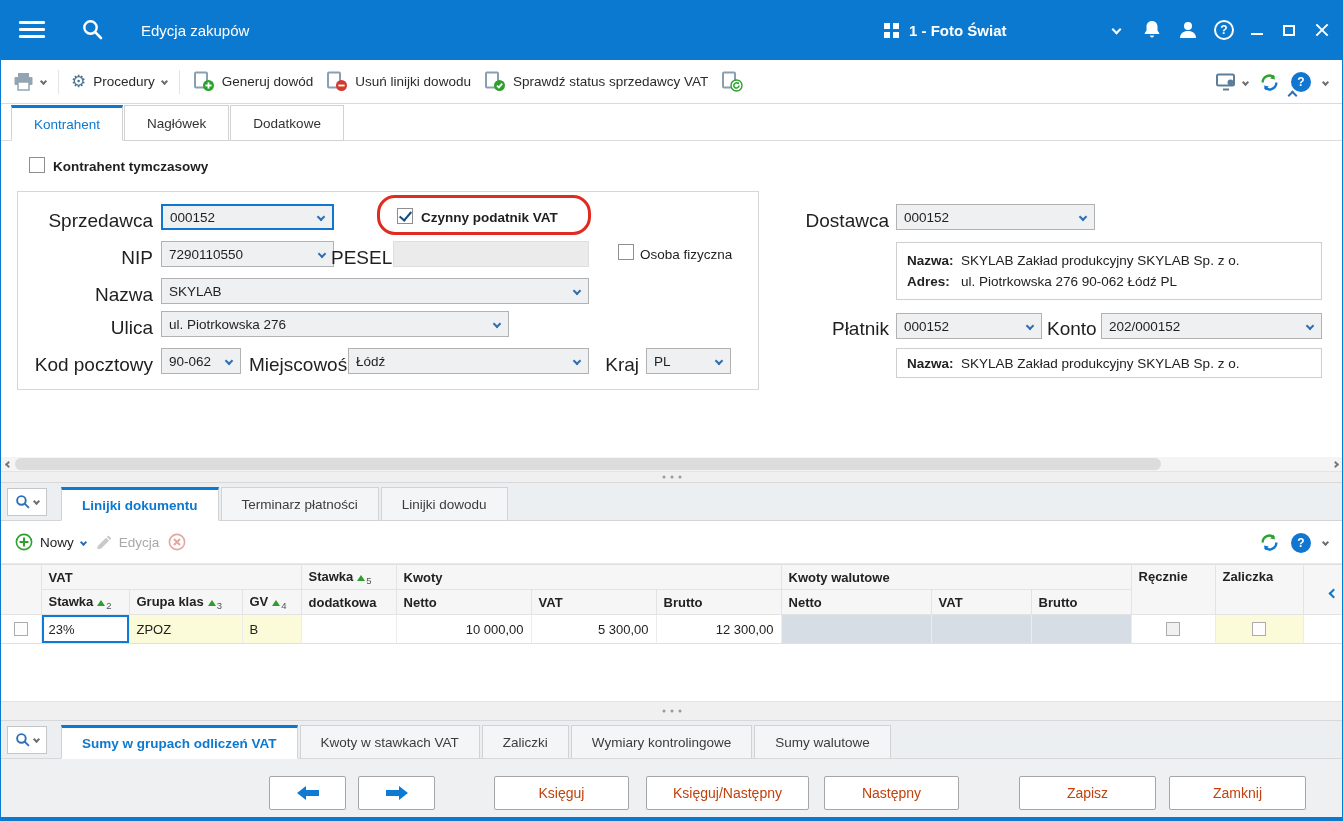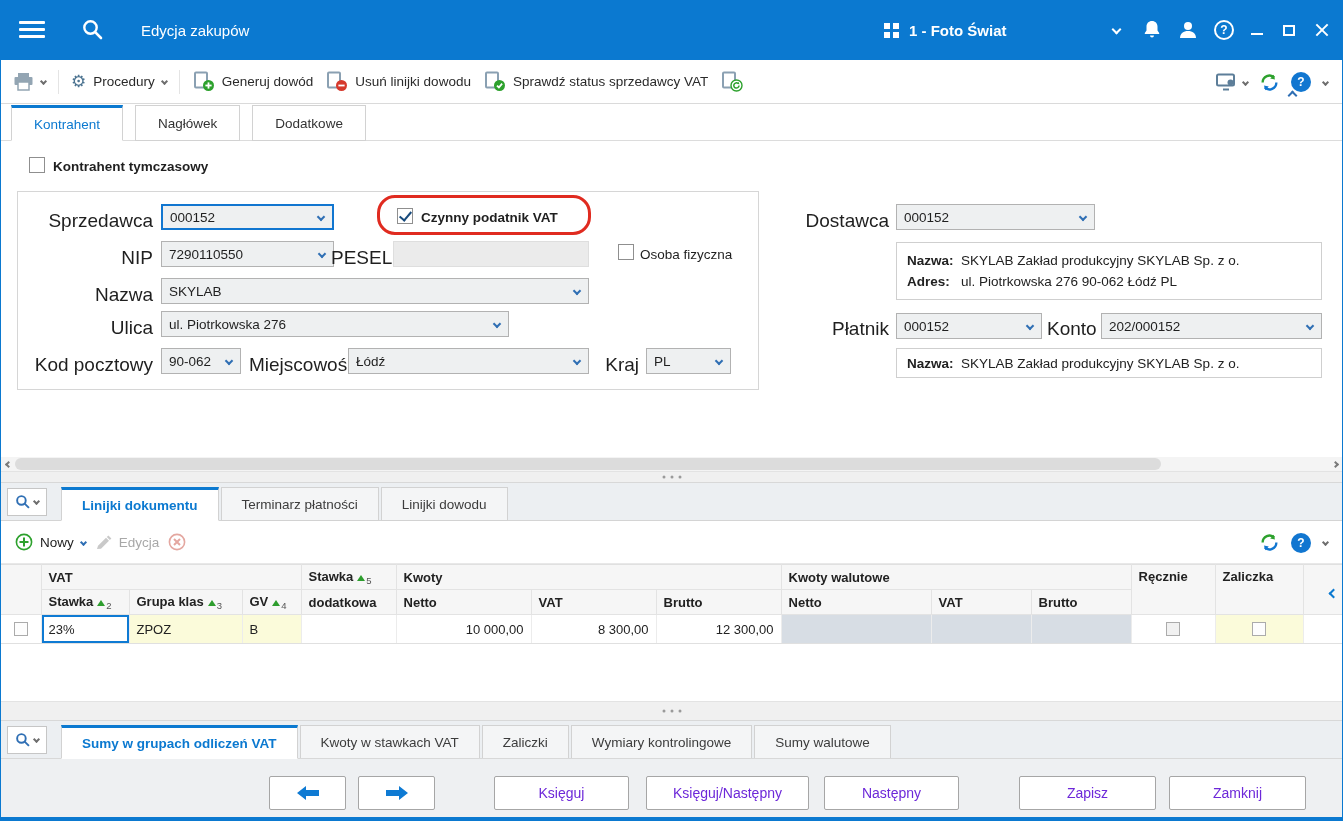--- a/index.html
+++ b/index.html
@@ -38,21 +38,21 @@
   .gear{font-size:17px;color:#4d7491;line-height:1}
   .tb-right{position:absolute;right:14px;top:60px;height:44px;display:flex;align-items:center;gap:12px}
   .chev-blue{color:#2f6fb4}
   .chev-gray{color:#6e6e6e}
   .collapse{position:absolute;left:1288px;top:92px;color:#2f6fb4;cursor:pointer}
 
   
   .toptabs{position:absolute;left:0;top:104px;width:100%;height:37px;background:#fff;border-bottom:1px solid #dcdcdc;
            display:flex;align-items:flex-end;padding-left:10px}
   .ttab{height:36px;margin-bottom:-1px;display:flex;align-items:center;padding:0 22px;font-size:13.5px;color:#333;
-        background:#fff;border:1px solid #d2d2d2;margin-right:12px;cursor:pointer}
+        background:#fff;border:1px solid #d2d2d2;margin-right:1px;cursor:pointer}
   .ttab.active{color:#0b79d0;border-top:3px solid #0b79d0;border-bottom:1px solid #fff;z-index:2}
 
   
   .lbl{position:absolute;font-size:19px;color:#1f1f1f;text-align:right;white-space:nowrap}
   .lbl-l{position:absolute;font-size:13.5px;color:#1f1f1f;white-space:nowrap}
   .bold{font-weight:700}
   .cb{position:absolute;width:16px;height:16px;background:#fff;border:1px solid #8f8f8f;cursor:pointer}
   .cb.checked::after{content:"";position:absolute;left:4px;top:0;width:5px;height:10px;border:solid #174a7c;border-width:0 2px 2px 0;transform:rotate(40deg)}
   .combo{position:absolute;height:26px;background:#eef0f1;border:1px solid #b2b2b2;font-size:13.5px;display:flex;align-items:center;
          padding:0 20px 0 7px;color:#1f1f1f;cursor:pointer;white-space:nowrap;overflow:hidden}
@@ -101,21 +101,21 @@
   .grid .gr{background:#d7dde4}
   .grid td.sel{background:#fff;box-shadow:inset 0 0 0 2px #0e7ad3}
   .sarr{display:inline-block;width:0;height:0;border-left:4px solid transparent;border-right:4px solid transparent;border-bottom:6px solid #2d9d2d;margin:0 1px 0 4px}
   .snum{font-size:9.5px;color:#555;font-weight:400;vertical-align:-3px}
   .gcb{width:14px;height:14px;border:1px solid #ababab;background:#fdfdfd;margin:0 auto;cursor:pointer}
   .gcb.tint{background:#f1f1f1}
   .hdr-scroll-ind{float:right;color:#0b79d0;margin-top:8px}
 
   
   .footer{position:absolute;left:0;top:758px;width:100%;height:59px;background:#eef0f2;border-top:1px solid #d8d8d8}
-  .btn{position:absolute;top:776px;height:34px;background:#fff;border:1px solid #a6a6a6;border-radius:2px;font-size:14px;color:#6d28d9;
+  .btn{position:absolute;top:776px;height:34px;background:#fff;border:1px solid #a6a6a6;border-radius:2px;font-size:14px;color:#c2410c;
        display:flex;align-items:center;justify-content:center;cursor:pointer}
   .bottom-strip{position:absolute;left:0;top:817px;width:100%;height:4px;background:#0b79d0}
 </style>
 </head>
 <body>
 
 <div class="app">
 
   <div class="titlebar">
     <div class="ham">
@@ -428,21 +428,21 @@
     <tbody>
       <tr>
         <td>
             <div class="gcb"></div>
           </td>
         <td class="sel">23%</td>
         <td class="yl">ZPOZ</td>
         <td class="yl">B</td>
         <td></td>
         <td class="num">10 000,00</td>
-        <td class="num">8 300,00</td>
+        <td class="num">5 300,00</td>
         <td class="num">12 300,00</td>
         <td class="gr"></td>
         <td class="gr"></td>
         <td class="gr"></td>
         <td>
             <div class="gcb tint"></div>
           </td>
         <td class="yl">
             <div class="gcb"></div>
           </td>

